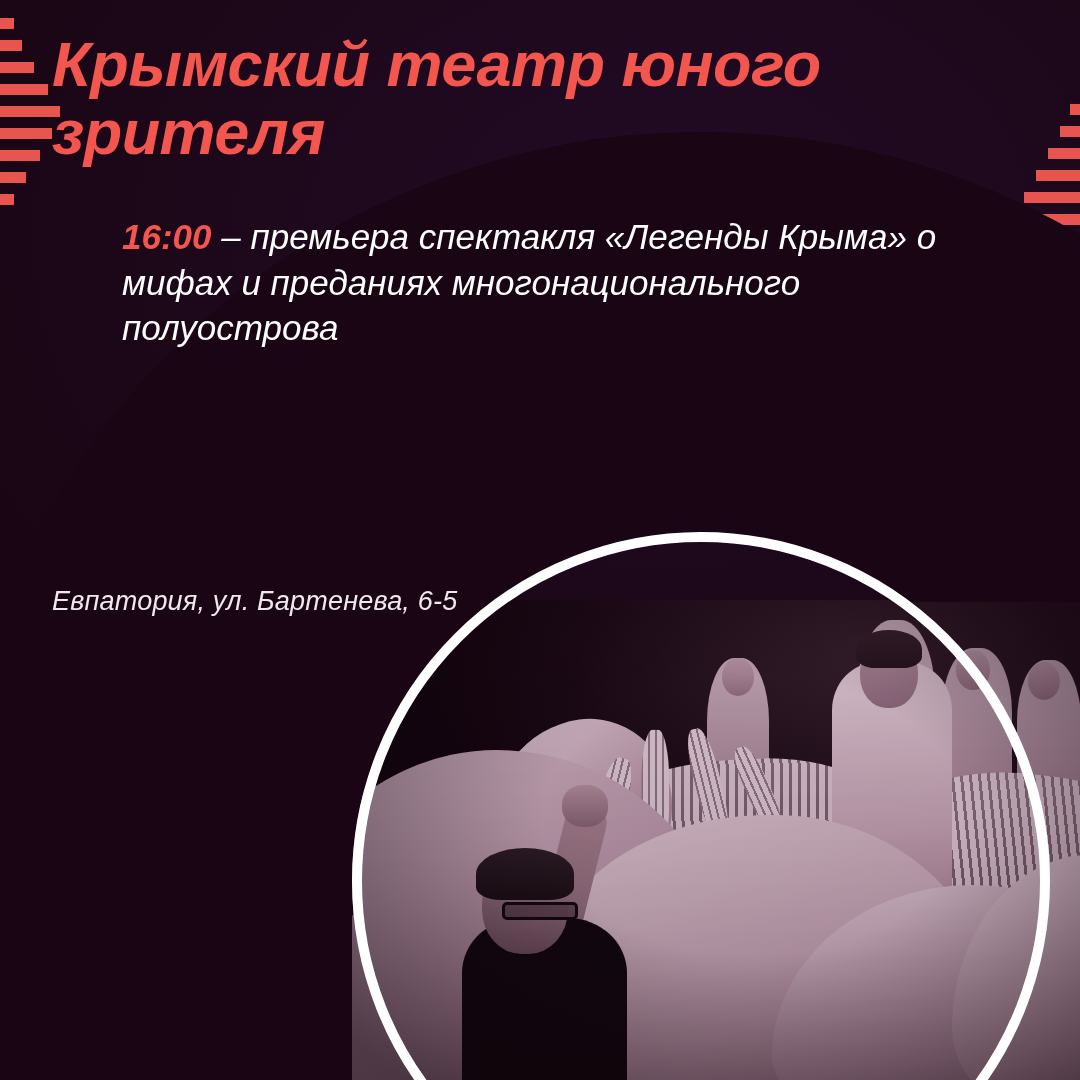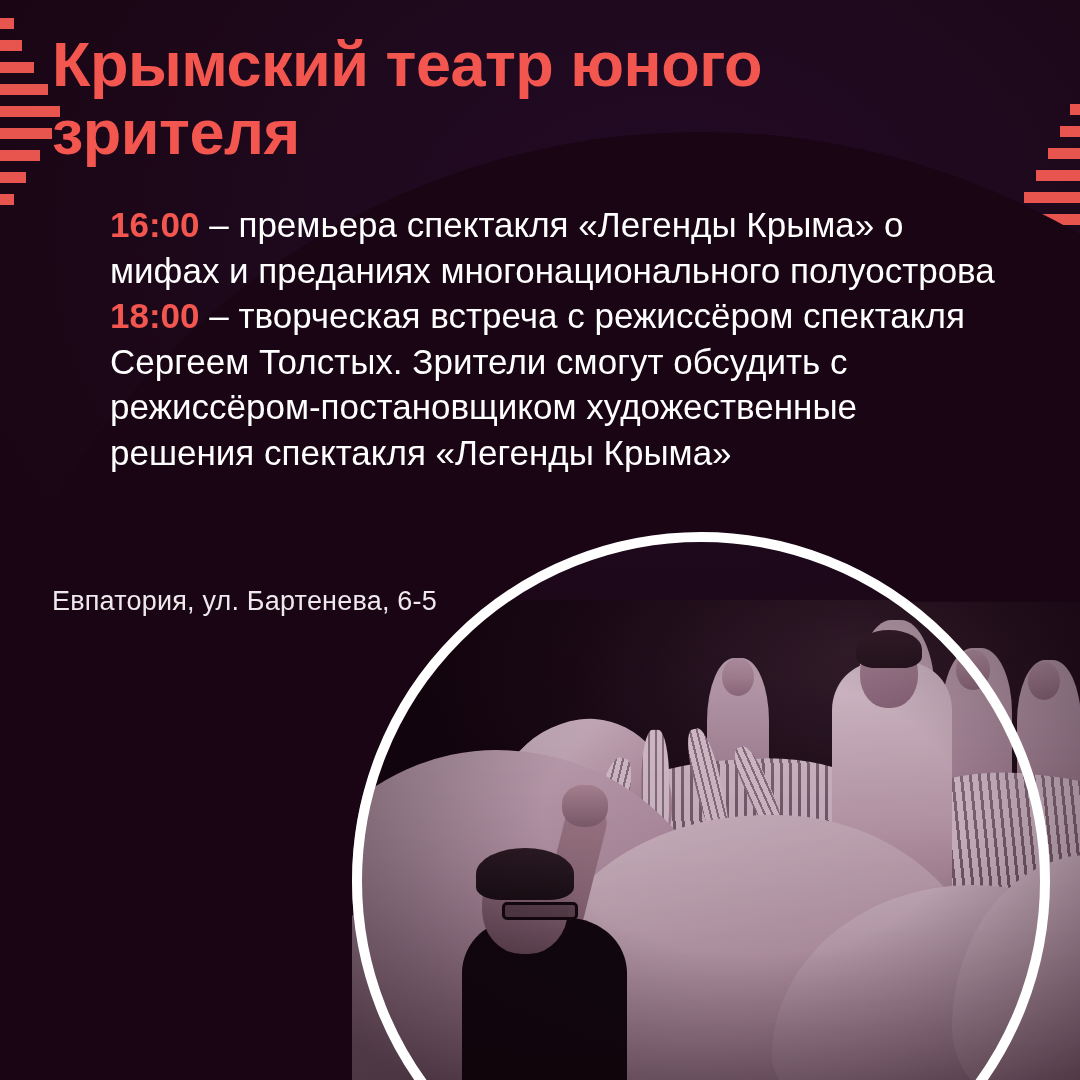--- a/index.html
+++ b/index.html
@@ -12,20 +12,21 @@
     font-family:"Liberation Sans", sans-serif;
   }
 
   .poster{
     position:relative;
     width:1080px; height:1080px;
     overflow:hidden;
     background:
       radial-gradient(120% 90% at 62% 22%, #220b26 0%, #1c0718 45%, #190413 70%, #170310 100%),
       #190513;
+    font-style: italic;
   }
 
   
   .bars{
     position:absolute;
     display:flex;
     flex-direction:column;
     z-index:3;
   }
   .bars .bar{
@@ -53,21 +54,21 @@
   .body-copy{
     position:absolute;
     left:110px; top:202px;
     width:900px;
     z-index:5;
     color:#ffffff;
     font-size:35px;
     line-height:1.30;
     font-weight:500;
   }
-  .body-copy p{ margin:0; }
+  .body-copy p{ margin:12px; }
   .time{ color:#f2564f; font-weight:bold; }
 
   
   .address{
     position:absolute;
     left:52px; top:586px;
     z-index:6;
     color:#efe9ee;
     font-size:27px;
     font-weight:400;
@@ -295,23 +296,20 @@
       <div class="bar" style="width: 22px; background: rgb(232, 85, 79);"></div>
       <div class="bar" style="width: 12px; background: rgb(232, 85, 79);"></div>
     </div>
 
   <h1 class="headline">Крымский театр юного зрителя</h1>
 
   <div class="body-copy">
     <p>
       <span class="time">16:00</span><span> – </span><span>премьера спектакля «Легенды Крыма» о мифах и преданиях многонационального полуострова</span>
     </p>
-    <p>
-      <span class="time">18:00</span><span> – </span><span>творческая встреча с режиссёром спектакля Сергеем Толстых. Зрители смогут обсудить с режиссёром-постановщиком художественные решения спектакля «Легенды Крыма»</span>
-    </p>
   </div>
 
   <div class="photo-block">
     <div class="photo">
       <div class="stage-dark"></div>
 
       <div class="figure f-a"></div>
       <div class="figure f-b"></div>
       <div class="figure f-c"></div>
       <div class="figure f-d"></div>

